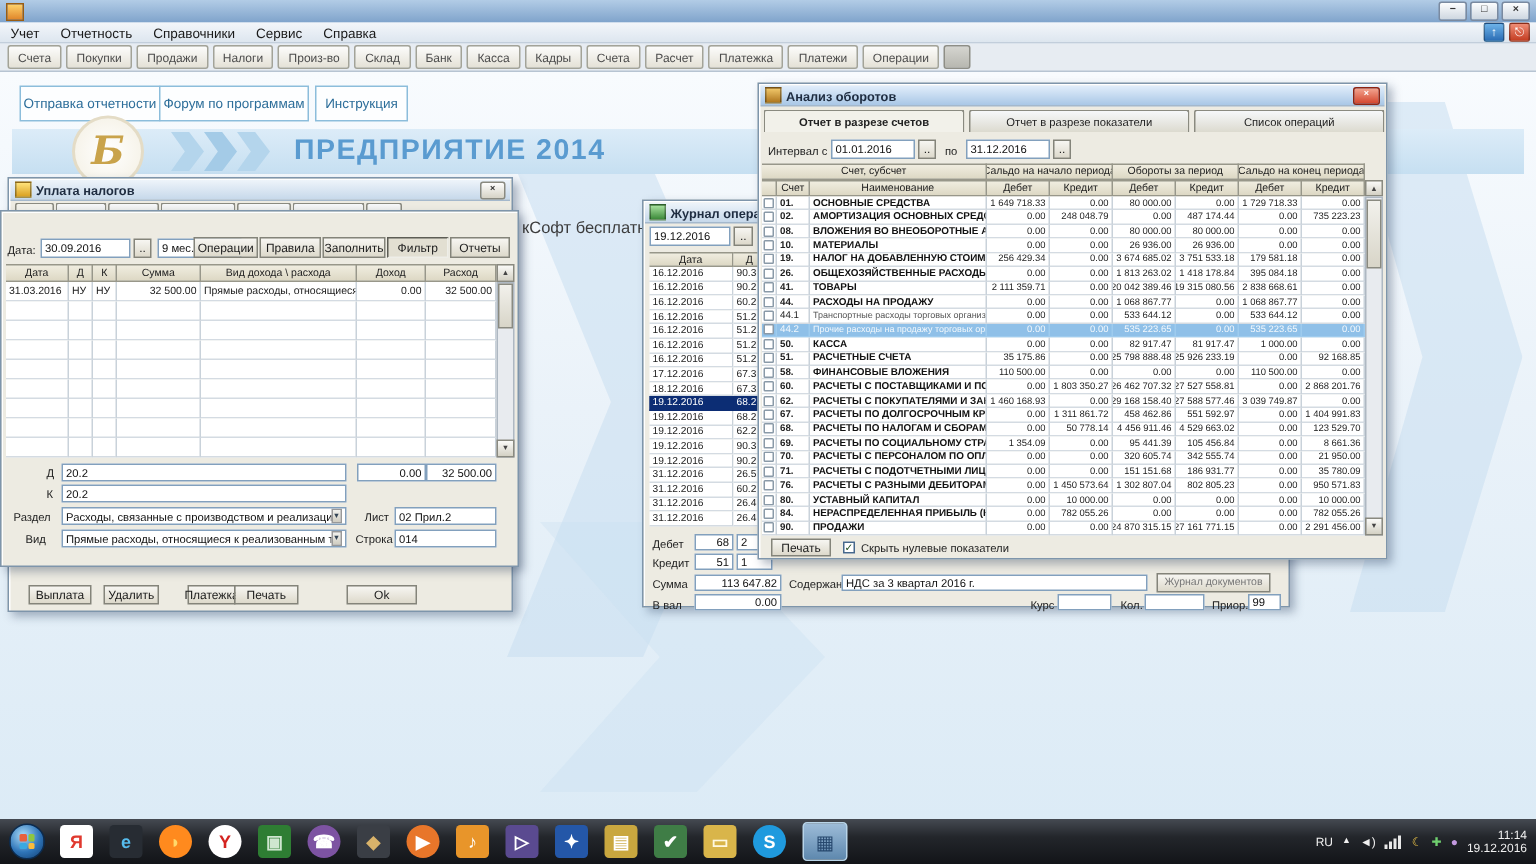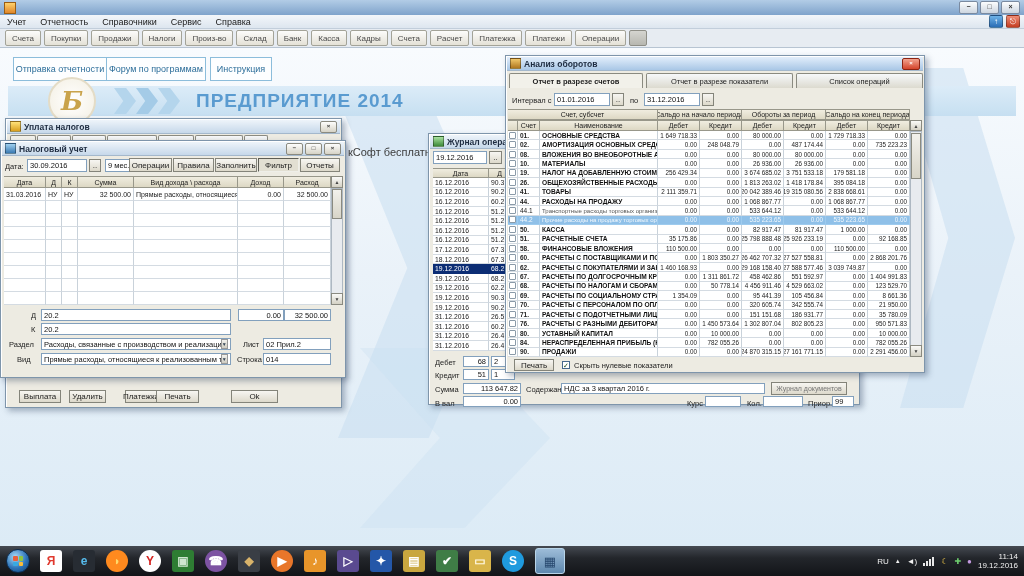--- a/index.html
+++ b/index.html
@@ -190,29 +190,20 @@
       <div id="uplata-buttons">
           <div class="btn" style="left: 13px; top: 271px; width: 42px; height: 13px;">Выплата</div>
           <div class="btn" style="left: 63px; top: 271px; width: 37px; height: 13px;">Удалить</div>
           <div class="btn" style="left: 119px; top: 271px; width: 32px; height: 13px;">Платежка</div>
           <div class="btn" style="left: 150px; top: 271px; width: 43px; height: 13px;">Печать</div>
           <div class="btn" style="left: 225px; top: 271px; width: 47px; height: 13px;">Ok</div>
         </div>
     </div>
 
     <div class="win" id="win-nalog" style="left:0px;top:92px;width:346px;height:238px;z-index:20">
-      <div class="wtb">
-        <div class="wico" style="background:linear-gradient(#9fd0f0,#3a7ab2)"></div>
-        <span>Налоговый учет</span>
-        <div class="cap-btns">
-          <div class="cbtn">−</div>
-          <div class="cbtn">□</div>
-          <div class="cbtn">×</div>
-        </div>
-      </div>
       <span class="lbl" style="left:4px;top:21px">Дата:</span>
       <div class="fld" style="left:26px;top:18px;width:60px;height:13px">
           <span>30.09.2016</span>
         </div>
       <div class="btn" style="left:88px;top:18px;width:12px;height:13px">..</div>
       <div class="fld" style="left:104px;top:18px;width:56px;height:13px">
           <span>9 мес.</span>
           <span class="dd">▼</span>
         </div>
       <div id="nalog-buttons">

